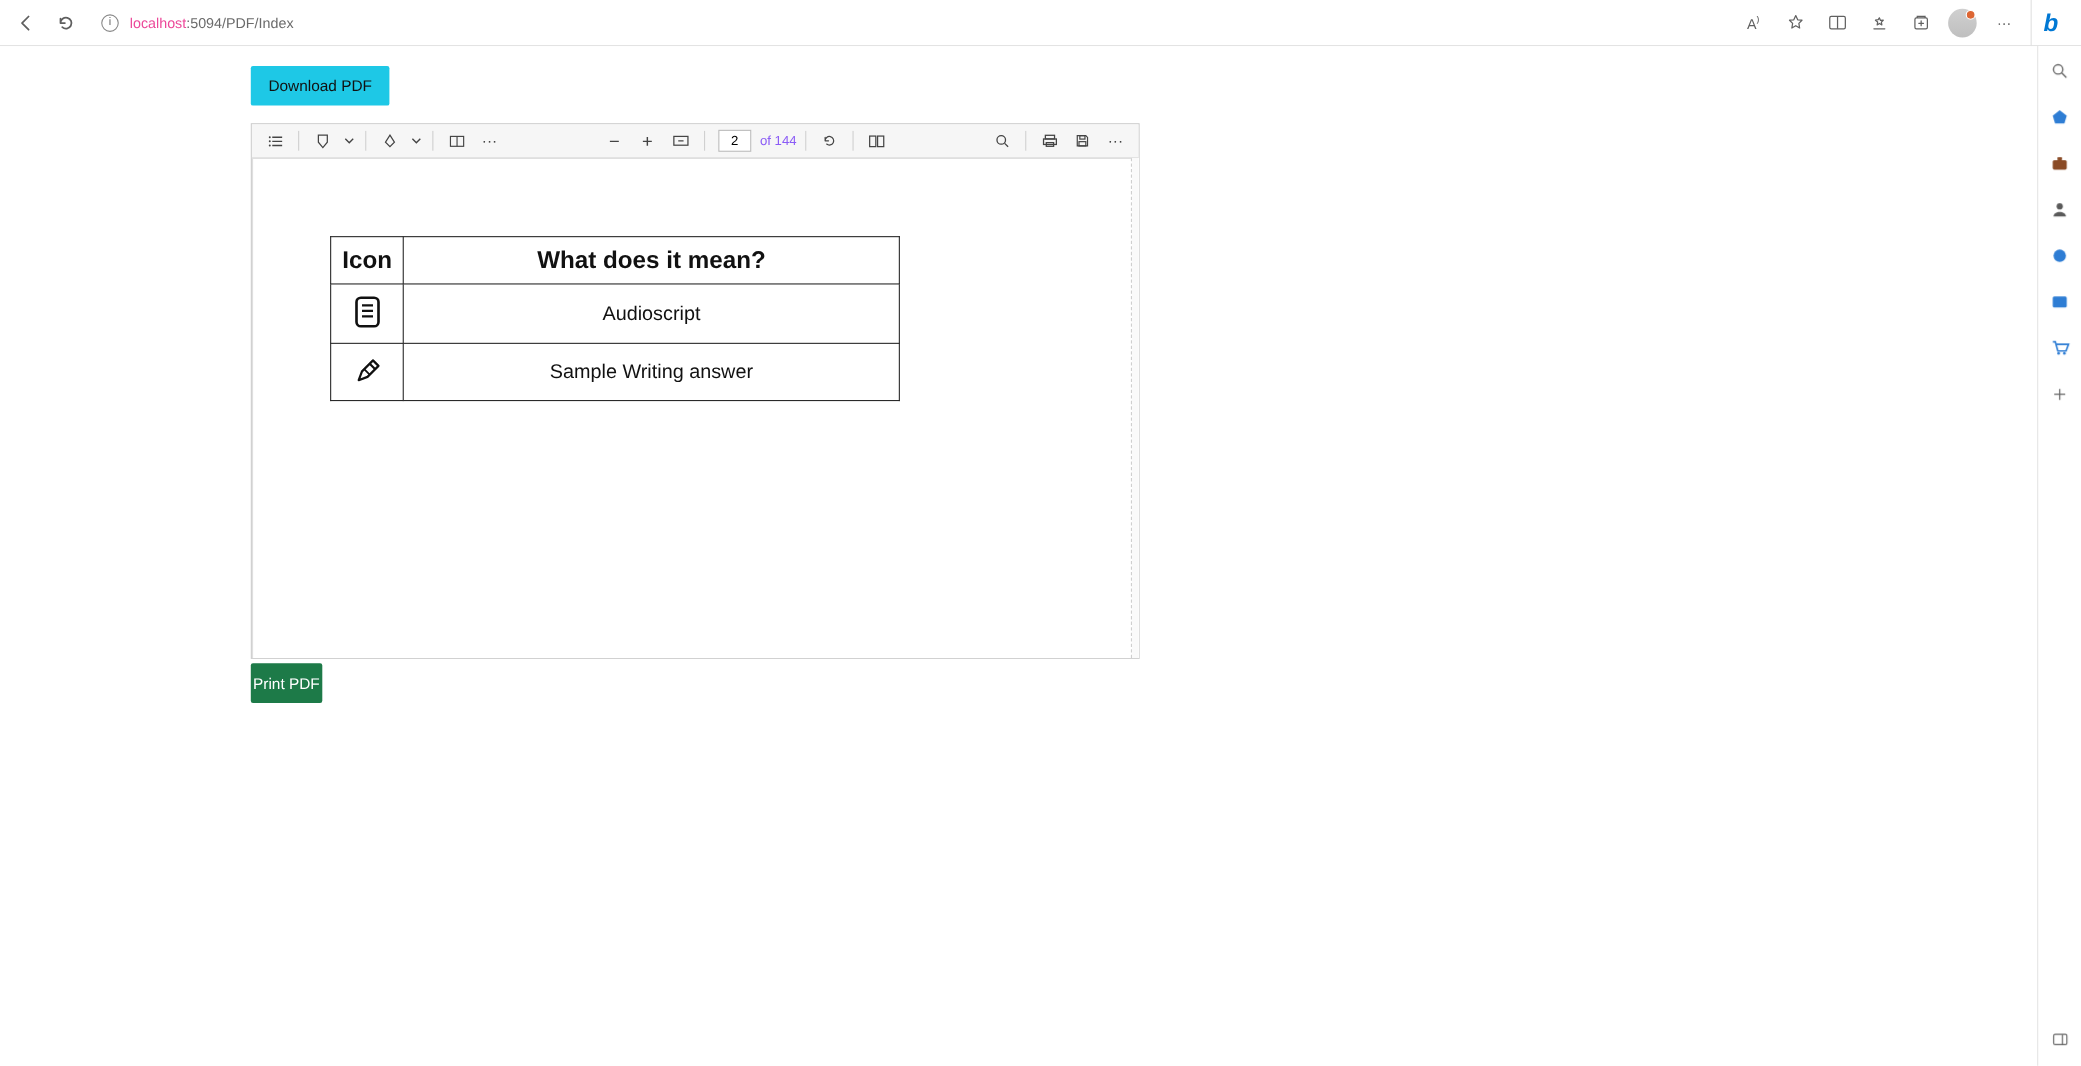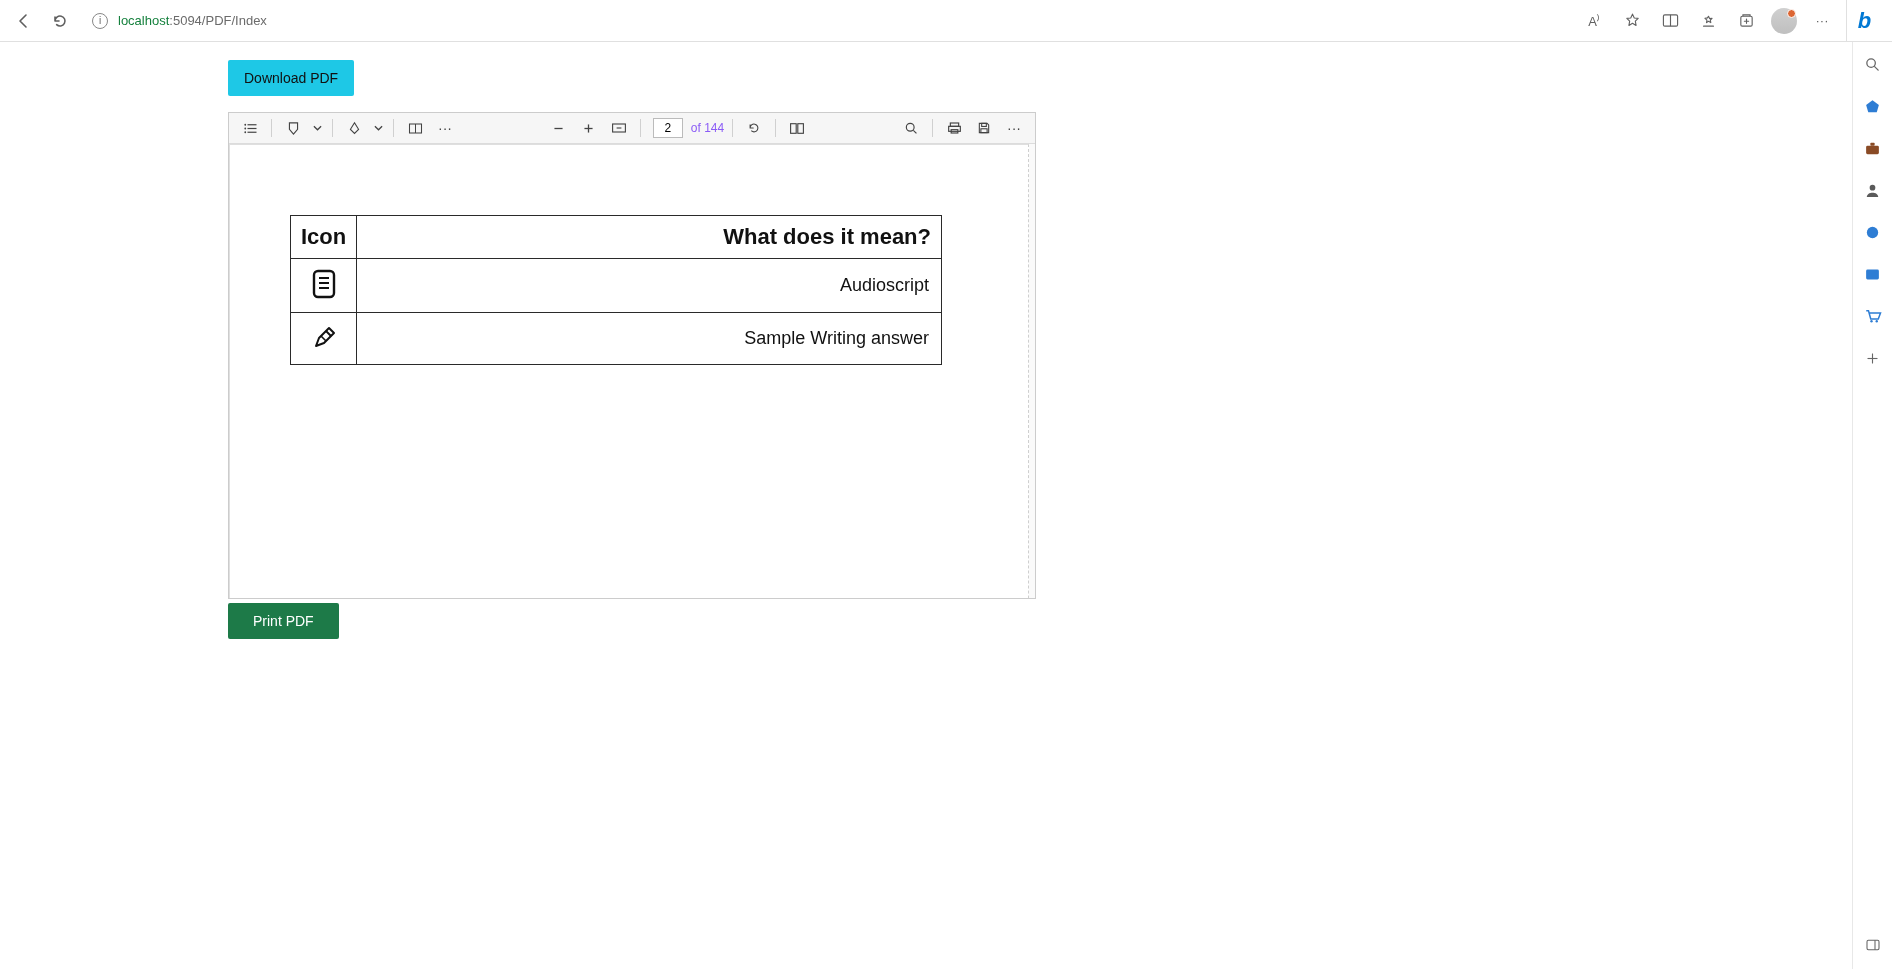--- a/index.html
+++ b/index.html
@@ -36,21 +36,21 @@
     }
     .url-info-icon {
       width: 16px; height: 16px;
       border: 1px solid #888;
       border-radius: 50%;
       display: inline-flex;
       align-items: center; justify-content: center;
       font-size: 10px; color: #666;
     }
     .url-host { color: #6b6b6b; }
-    .url-host .domain-part { color: #15803d; }
+    .url-host .domain-part { color: #ec4899; }
     .chrome-actions { display: flex; gap: 6px; align-items: center; }
     .chrome-icon {
       width: 32px; height: 30px;
       display: flex; align-items: center; justify-content: center;
       color: #616161; border-radius: 4px; cursor: pointer;
       font-size: 13px;
     }
     .avatar {
       width: 26px; height: 26px; border-radius: 50%;
       background: linear-gradient(#d0d0d0,#bfbfbf);
@@ -155,26 +155,26 @@
       border: 1px solid #dfdfdf;
       border-right: 1px dashed #cfcfcf;
       margin: 0 6px 0 0;
       min-height: 580px;
       padding: 70px 40px 40px 60px;
     }
 
     
     .icon-table {
       border-collapse: collapse;
-      width: 652px;
-      margin-left: 0;
+      width: 518px;
+      margin-left: 10px;
     }
     .icon-table th, .icon-table td {
       border: 1.5px solid #2a2a2a;
-      text-align: right;
+      text-align: center;
       font-size: 18px;
       color: #111;
     }
     .icon-table th {
       padding: 8px 10px;
       font-size: 22px;
       font-weight: 700;
     }
     .icon-table th.col-icon { width: 66px; text-align:center; }
     .icon-table td.cell-icon {
@@ -192,21 +192,21 @@
       color:#111;
     }
     .rounded-black {
       background:#161616; border-radius:8px; color:#fff;
     }
 
     .print-btn {
       background: #1d7a48;
       color: #fff;
       border: none;
-      padding: 10px 25px;
+      padding: 10px 2px;
       font-size: 14px;
       border-radius: 2px;
       cursor: pointer;
       margin-top: 4px;
       display:inline-block;
     }
 
     
     ::-webkit-scrollbar { width: 14px; }
     ::-webkit-scrollbar-thumb { background: #c4c4c4; border-radius: 7px; border:3px solid #fafafa; }

